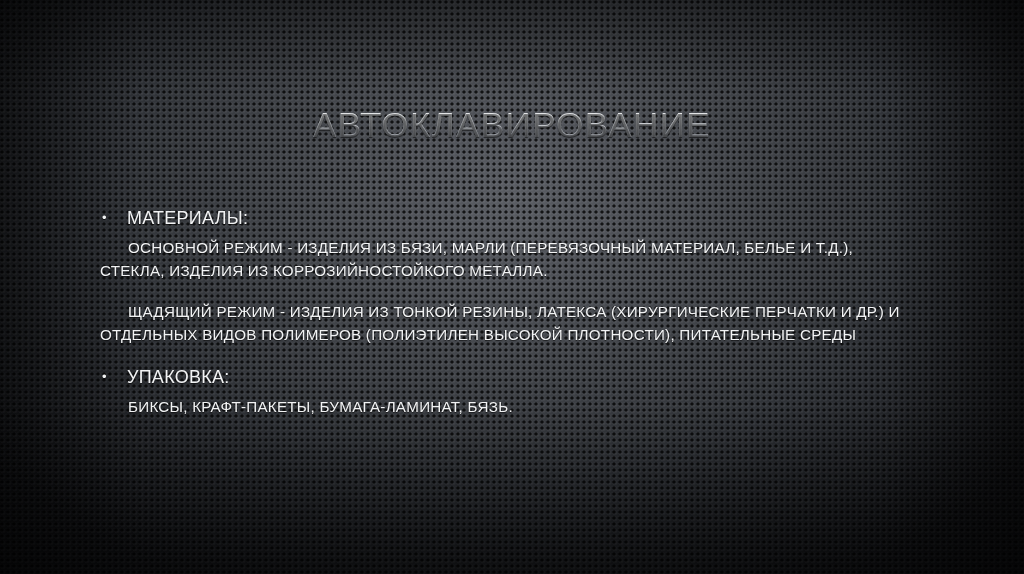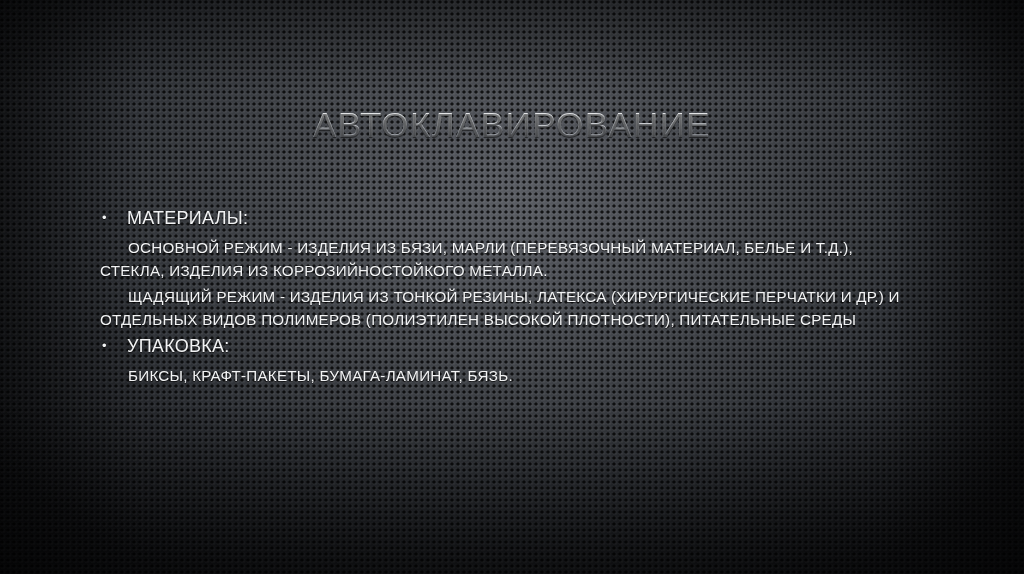--- a/index.html
+++ b/index.html
@@ -109,24 +109,24 @@
   }
   .b-head {
     flex: 1 1 auto;
     line-height: 22px;
     font-size: 18px;
   }
 
   .para {
     line-height: 22.5px;
     text-indent: 28px;
-    margin-bottom: 4px;
+    margin-bottom: 19px;
     text-align: left;
   }
-  .para.tight { margin-bottom: 4px; }
+  .para.tight { margin-bottom: 20px; }
   .para.last { margin-bottom: 12px; }
 </style>
 </head>
 <body>
 
 <div class="slide">
 
   <div class="bg-base"></div>
   <div class="bg-dots"></div>
   <div class="bg-scan"></div>

